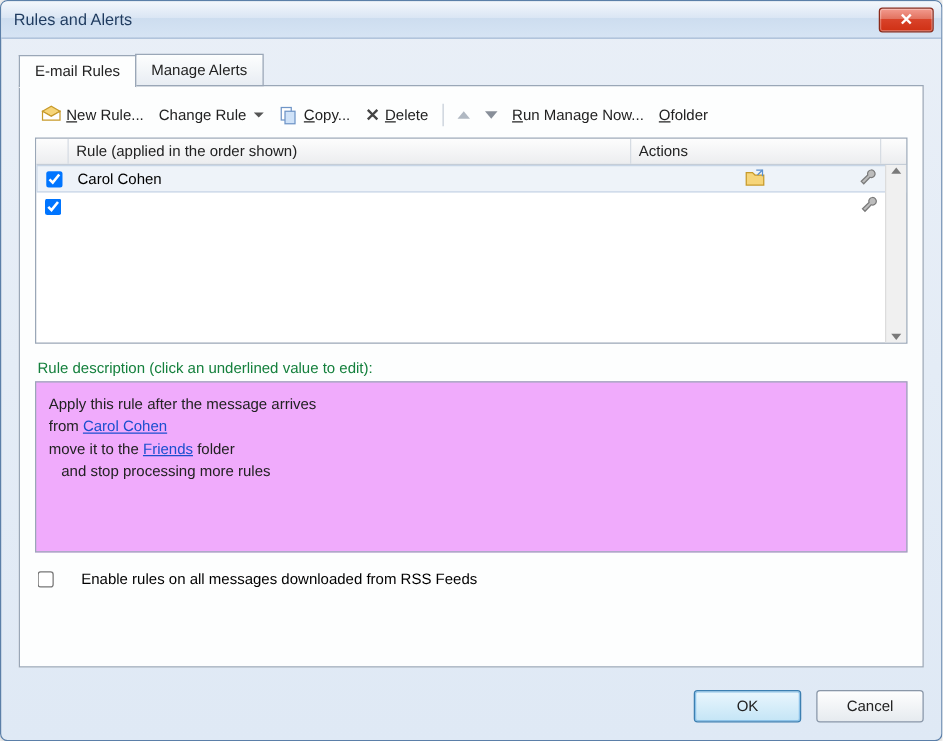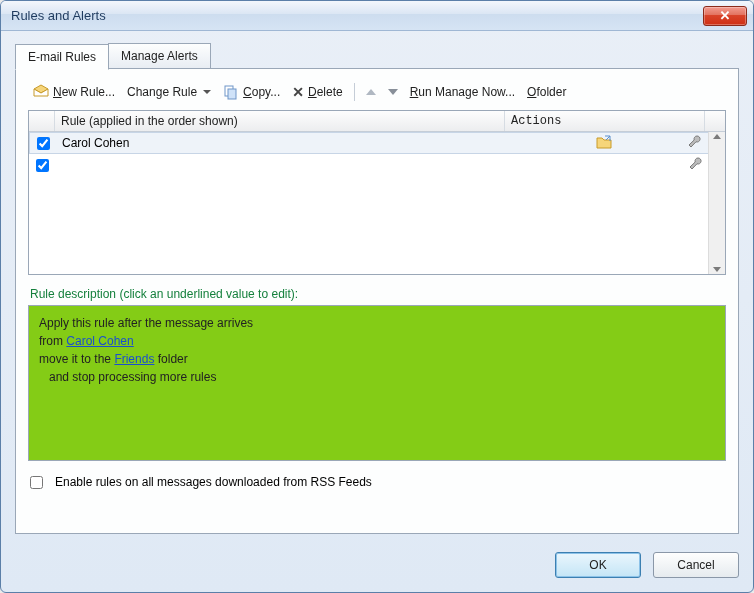--- a/index.html
+++ b/index.html
@@ -135,21 +135,21 @@
   }
   .list-header {
     display: flex;
     background: linear-gradient(to bottom,#fdfdfd,#ecedef);
     border-bottom: 1px solid #c5cdd7;
     font-size: 12px;
     color: #222;
   }
   .col-check { width: 26px; border-right:1px solid #d6dce3; }
   .col-rule { flex: 1; padding: 3px 6px; border-right:1px solid #d6dce3; }
-  .col-actions { width: 200px; padding: 3px 6px; border-right:1px solid #d6dce3;font-family:Liberation Mono, monospace; }
+  .col-actions { width: 200px; padding: 3px 6px; border-right:1px solid #d6dce3; }
   .col-scroll { width: 20px; }
   .list-body { flex:1; position:relative; overflow:hidden; }
   .list-row {
     display:flex;
     align-items:center;
     height: 22px;
     font-size: 12px;
   }
   .list-row.selected { background: #eef3f9; border:1px solid #c7d5e6; }
   .row-check { width:26px; display:flex; align-items:center; justify-content:center; }
@@ -166,34 +166,34 @@
     display:flex; flex-direction:column; justify-content: space-between; align-items:center;
     padding:2px 0;
   }
   .sb-arrow { width:0;height:0;border-left:4px solid transparent;border-right:4px solid transparent; }
   .sb-up { border-bottom:5px solid #7a7a7a; }
   .sb-down { border-top:5px solid #7a7a7a; }
 
   .desc-label { margin: 12px 2px 4px 2px; color:#15803d; }
   .desc-box {
     border:1px solid #9aa7b7;
-    background:#84cc16;
-    height: 156px;
+    background:#f0abfc;
+    height: 137px;
     padding: 8px 10px;
     font-size:12px;
     line-height: 1.5;
     color:#222;
   }
   .desc-box .link { color:#1a4fcf; text-decoration: underline; cursor:pointer; }
   .indent { padding-left: 10px; }
 
   .rss-row {
     display:flex;
     align-items:center;
-    gap:12px;
+    gap:22px;
     padding: 14px 2px 6px 2px;
   }
 
   .button-row {
     display:flex;
     justify-content:flex-end;
     gap: 12px;
     padding: 8px 14px 14px 0;
   }
   .btn {

